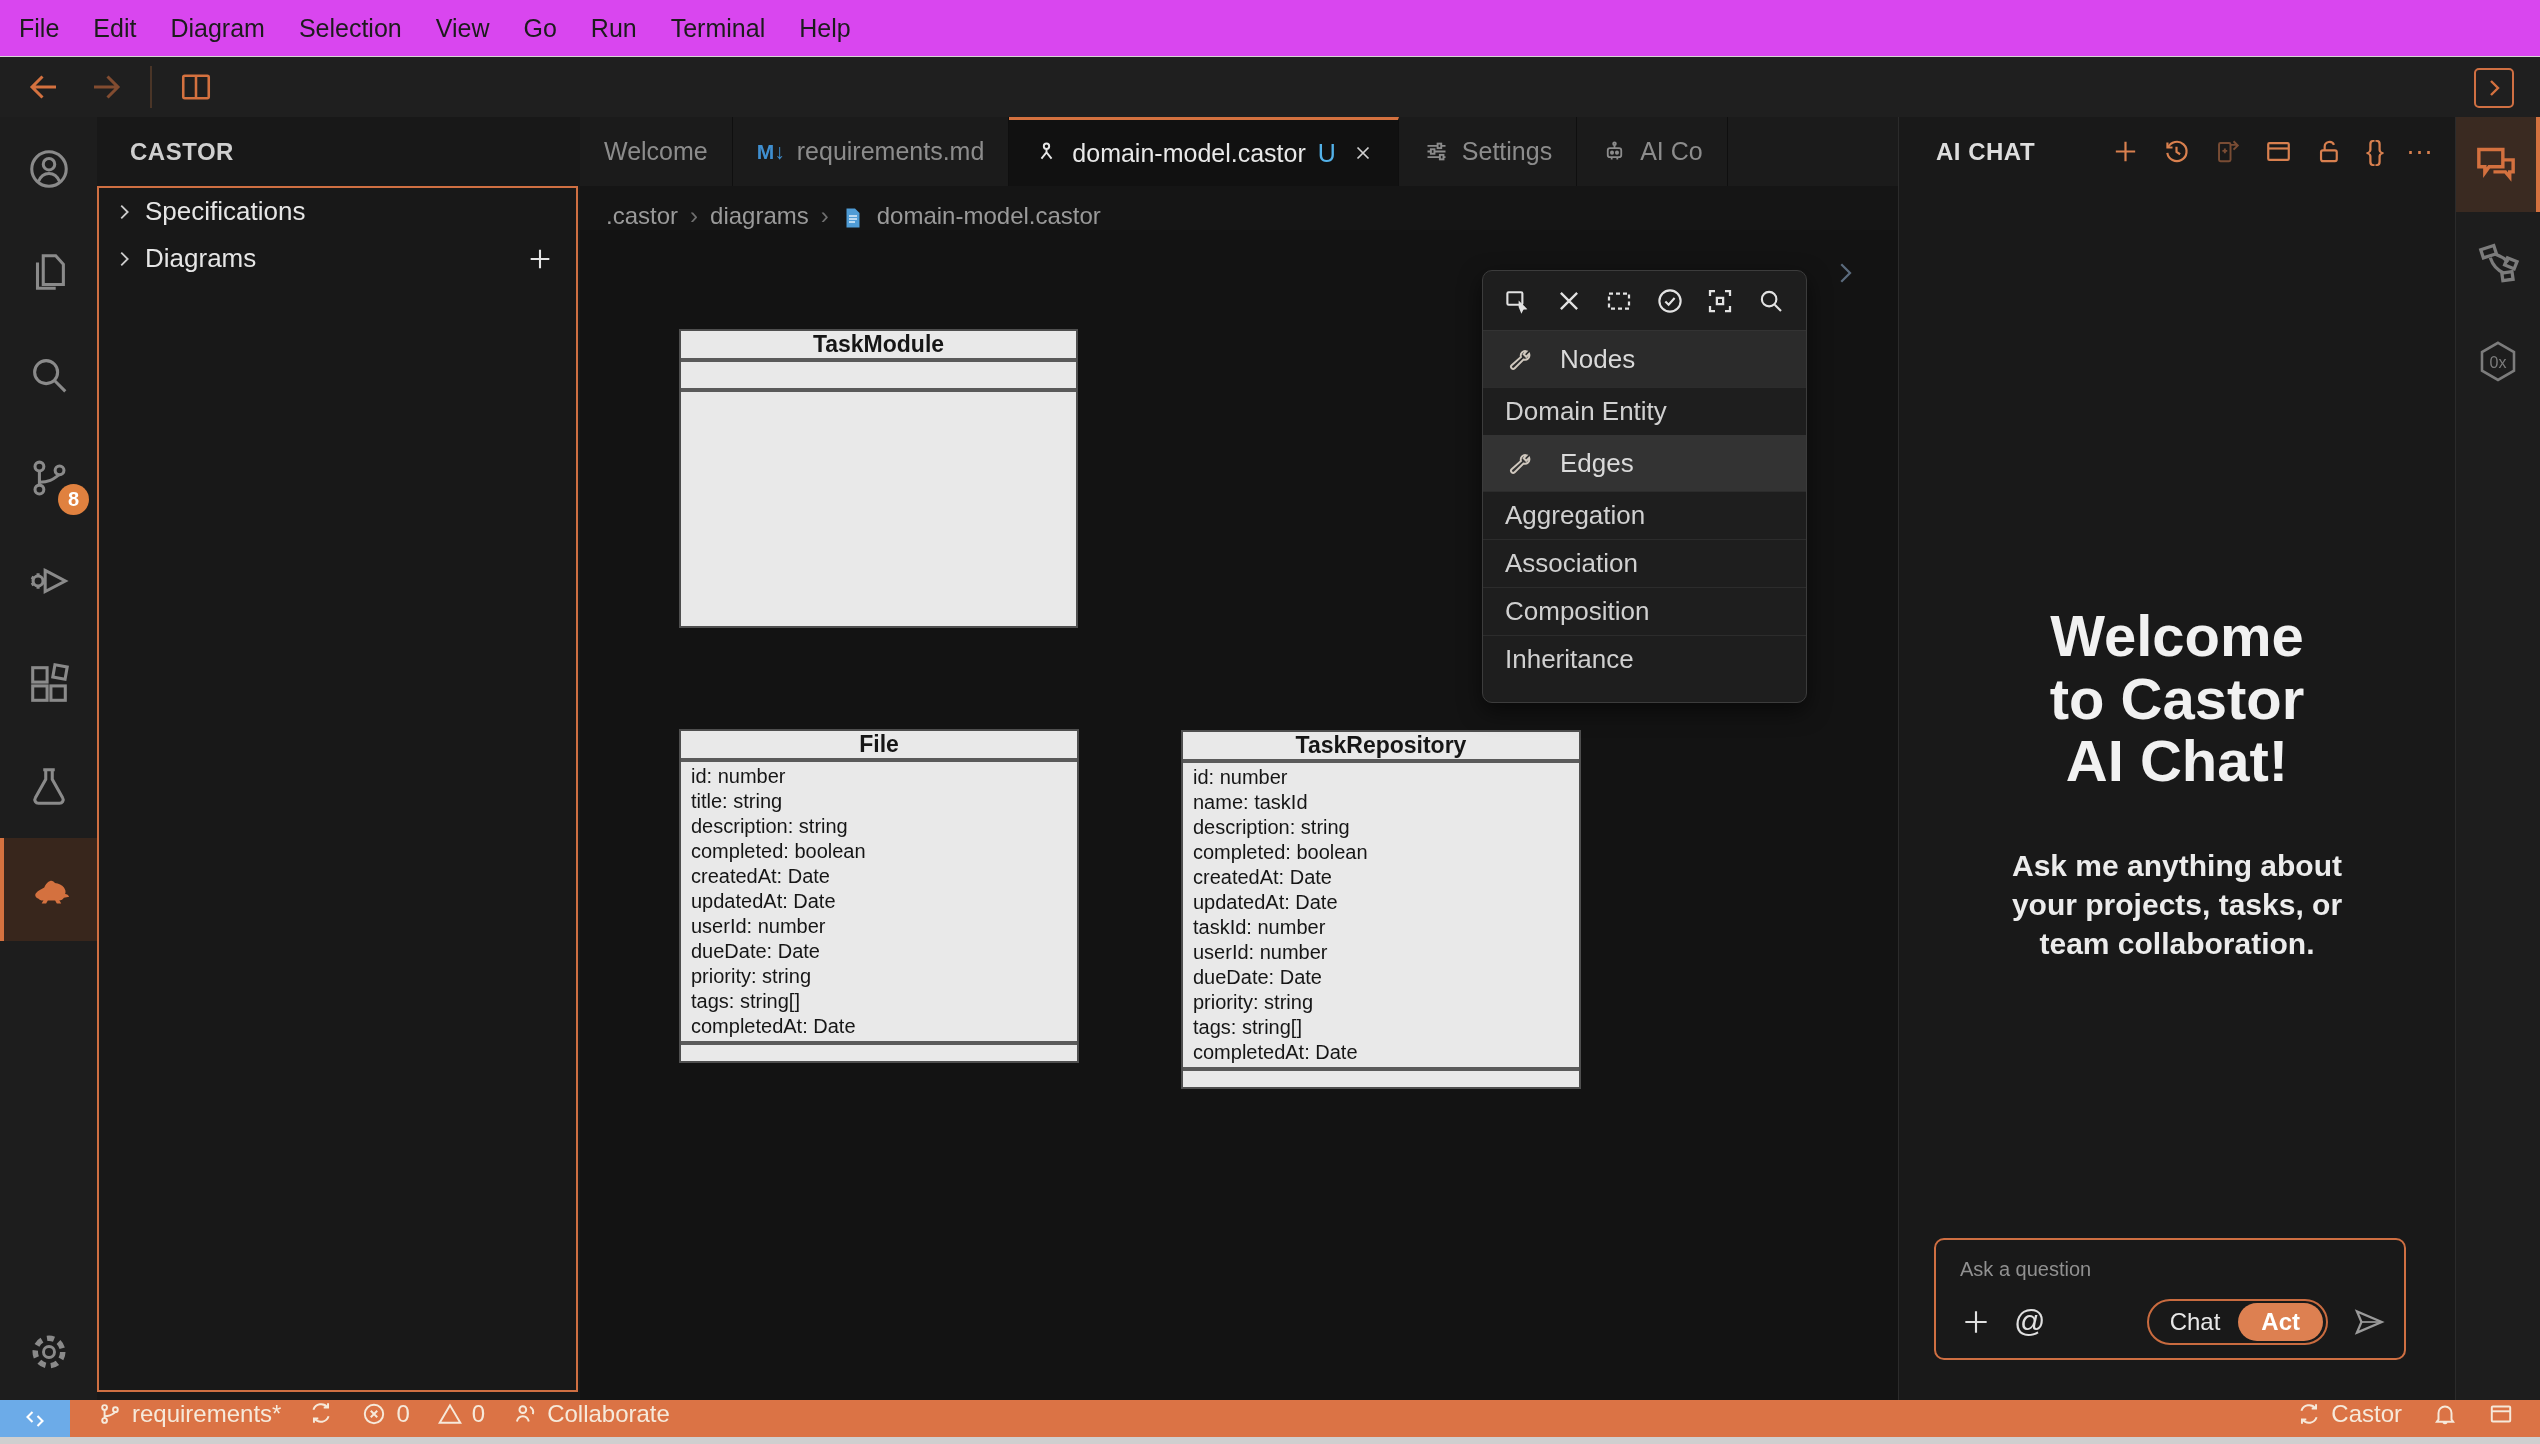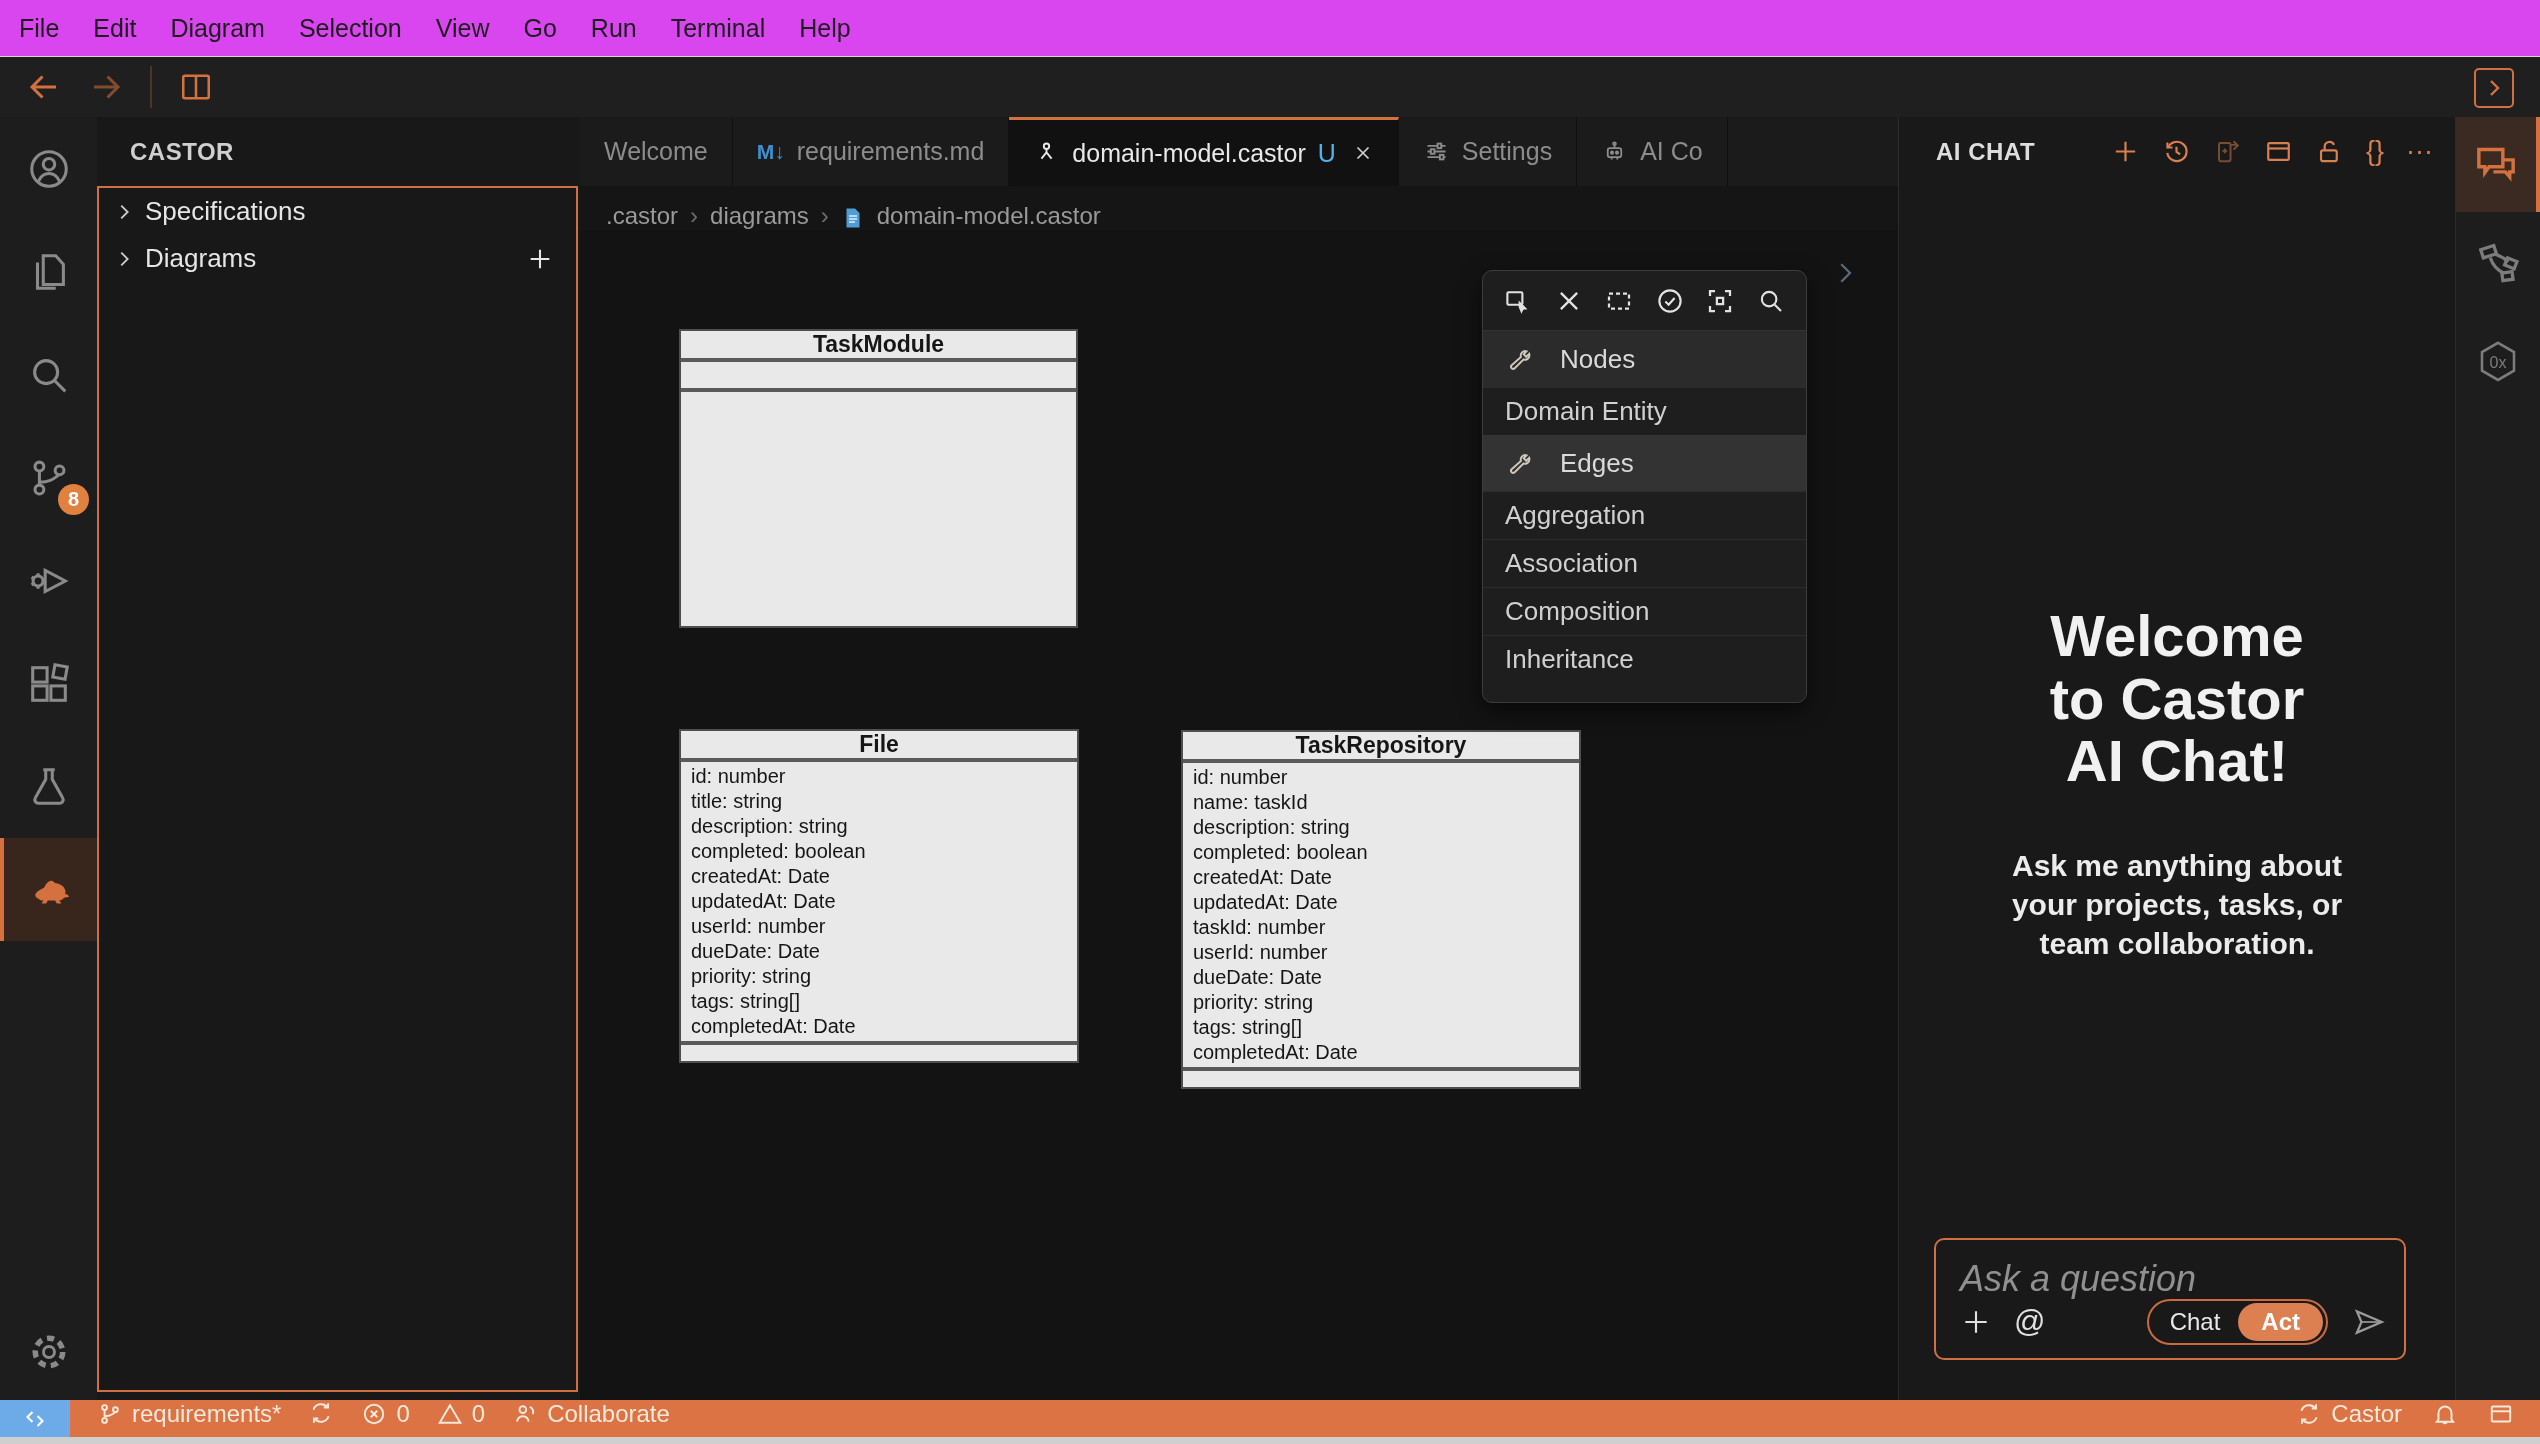--- a/index.html
+++ b/index.html
@@ -92,21 +92,21 @@
   .chat-title { font-size:24px; font-weight:bold; color:#dddddd; letter-spacing:.5px; }
   .chat-icons { margin-left:auto; display:flex; align-items:center; gap:22px; color:#d9804f; }
   .chat-icons svg { width:29px; height:29px; }
   .chat-icons .txt-ic { font-size:27px; line-height:29px; }
   .ci-dim { opacity:.5; }
   .chat-welcome { position:absolute; left:0; top:488px; width:100%; text-align:center; color:#f1f1f1; }
   .chat-welcome-line { font-size:58px; font-weight:bold; line-height:1.08; }
   .chat-sub { margin:53px auto 0; max-width:400px; font-size:30px; font-weight:600; line-height:1.3; color:#ececec; }
   .chat-inputbox { position:absolute; left:35px; top:1121px; width:472px; height:122px;
                    border:2px solid #cf6f42; border-radius:10px; background:#191919; }
-  .chat-placeholder { position:absolute; left:24px; top:18px; font-size:36px; color:#909090;font-style:italic; }
+  .chat-placeholder { position:absolute; left:24px; top:18px; font-size:20px; color:#909090; }
   .chat-input-row { position:absolute; left:24px; right:18px; bottom:13px; display:flex; align-items:center; }
   .ci-plus { width:32px; height:32px; color:#e0e0e0; }
   .ci-at { font-size:31px; color:#e0e0e0; margin-left:22px; }
   .mode-toggle { margin-left:auto; display:flex; align-items:center; border:2px solid #c96b3f;
                  border-radius:26px; height:46px; padding:0 3px; }
   .mode-chat { padding:0 18px; font-size:24px; color:#e8e8e8; }
   .mode-act { height:38px; padding:0 23px; background:#dd8051; border-radius:20px; color:#ffffff;
               font-size:24px; font-weight:600; display:flex; align-items:center; }
   .ci-send { margin-left:24px; color:#9a9a9a; }
   .ci-send svg { width:34px; height:34px; }

